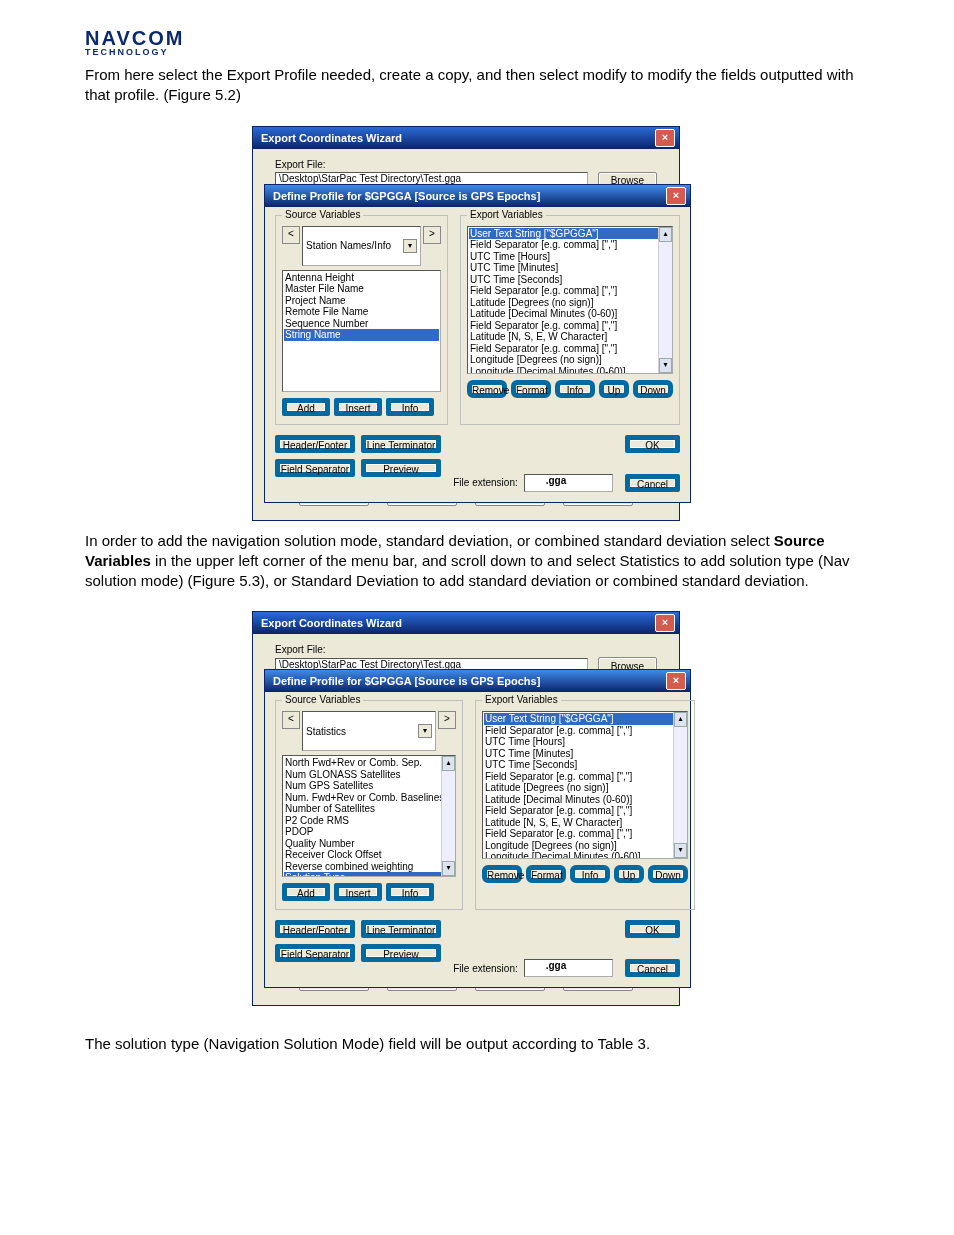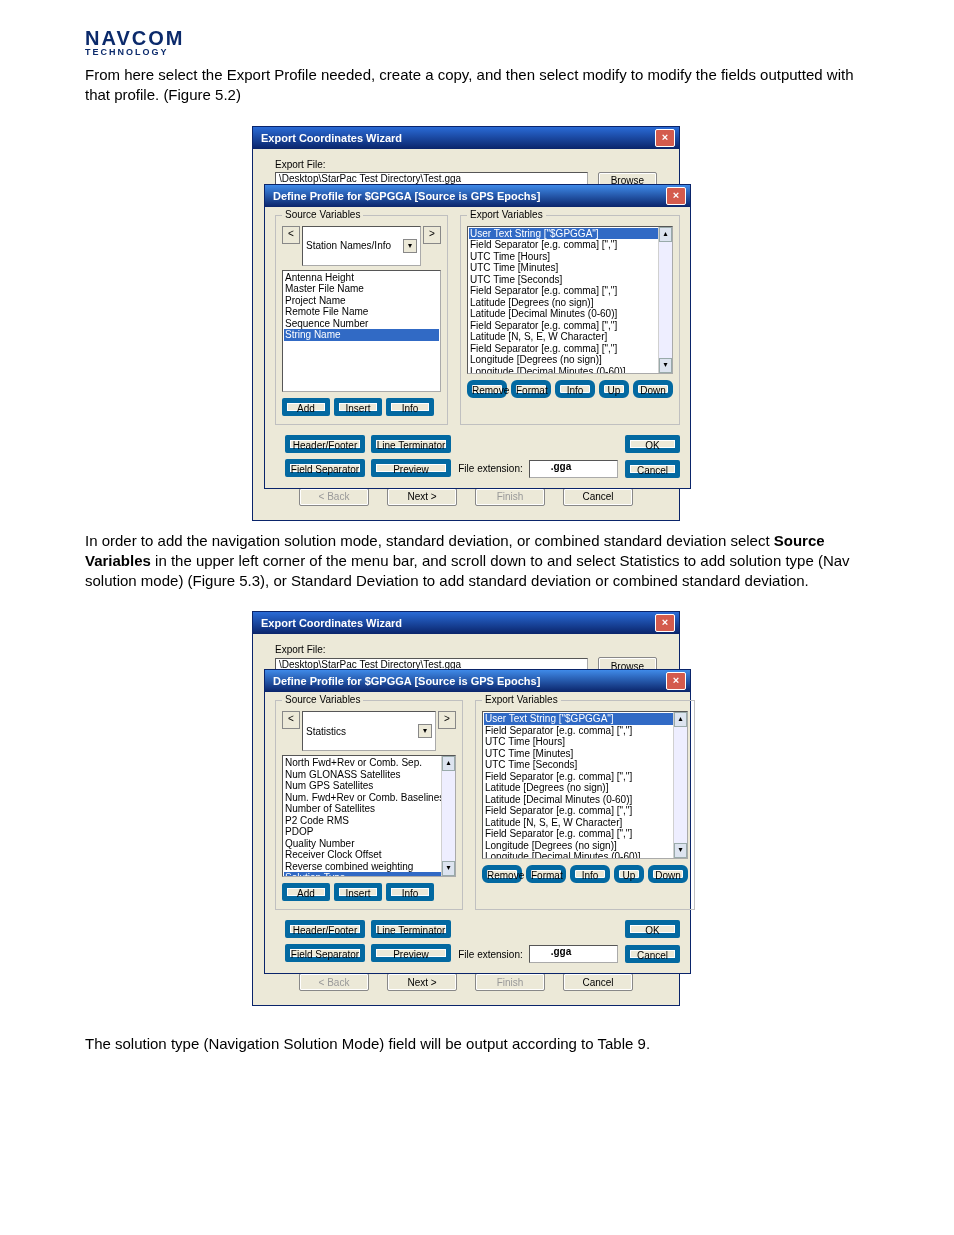--- a/index.html
+++ b/index.html
@@ -246,21 +246,20 @@
     border-radius: 2px;
     box-shadow: 0 0 0 1px #fff inset;
     cursor: pointer;
   }
   .btnrow.small .boxbtn { width: 40px; border-radius: 6px; }
   .lower-wrap {
     display: flex;
     justify-content: space-between;
     align-items: flex-start;
     margin-top: 10px;
-    margin-left: 10px;
   }
   .lower-left {
     display: flex;
     flex-direction: column;
     gap: 6px;
   }
   .lower-left .row { display: flex; gap: 6px; }
   .lower-left .boxbtn { width: 80px; }
   .file-ext-row {
     display: flex;
@@ -273,21 +272,21 @@
     height: 16px;
     border: 1px inset #aaa;
     background: #fff;
     font-size: 10px;
     padding: 0 21px;
     font-weight: bold;
   }
   .lower-right {
     display: flex;
     flex-direction: column;
-    gap: 7px;
+    gap: 21px;
     align-items: flex-end;
   }
   .lower-right .boxbtn { width: 55px; }
   .stack-outer {
     position: relative;
     width: 450px;
     height: 370px;
   }
 </style>
 </head>
@@ -533,15 +532,15 @@
               <button class="boxbtn">OK</button>
               <button class="boxbtn">Cancel</button>
             </div>
           </div>
         </div>
       </div>
     </div>
     <div class="fig-caption">Figure 5.3: Adding Solution Type</div>
   </div>
 
-  <p class="para" style="margin-top:30px;">The solution type (Navigation Solution Mode) field will be output according to Table 9.</p>
+  <p class="para" style="margin-top:30px;">The solution type (Navigation Solution Mode) field will be output according to Table 3.</p>
 
 </div>
 
 </body></html>

